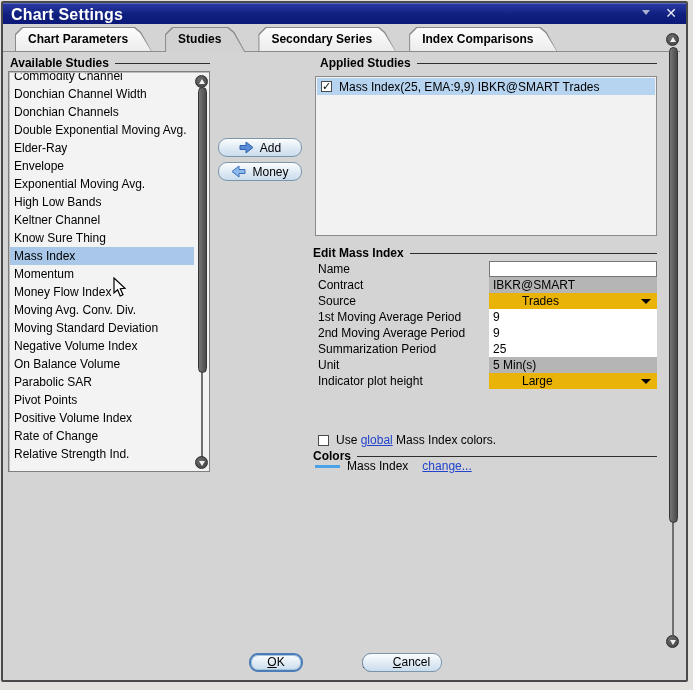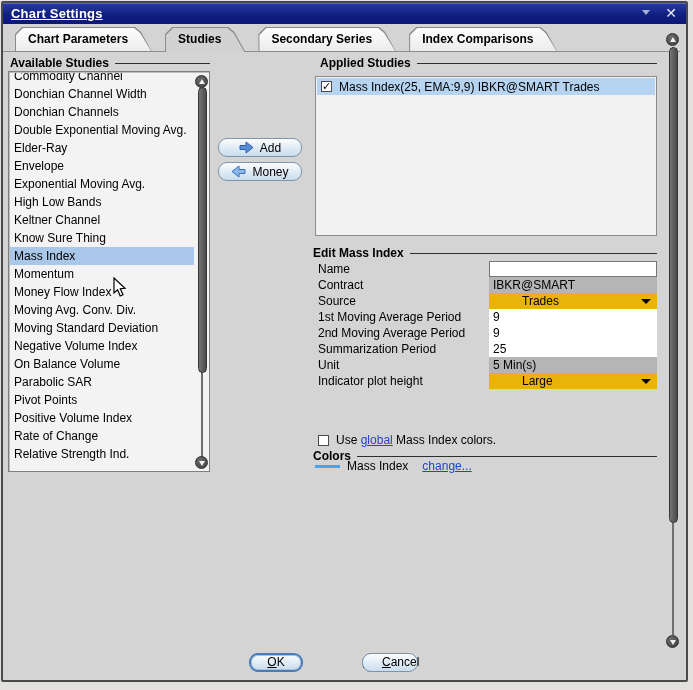--- a/index.html
+++ b/index.html
@@ -7,21 +7,21 @@
   .stage{position:relative;width:693px;height:690px;background:#e3e1dd;
          font-family:"Liberation Sans","DejaVu Sans",sans-serif;font-size:12px;color:#000;overflow:hidden;}
   .dialog{position:absolute;left:1px;top:1px;width:687px;height:681px;border:2px solid #4a4a4a;
           background:#d4d4d4;border-radius:2px;}
   .inner{position:absolute;inset:0;}
 
   
   .titlebar{position:absolute;left:0;top:0;right:0;height:21px;
             background:linear-gradient(180deg,#2b3ba6 0%,#10207f 55%,#0c1878 100%);
             box-shadow:inset 0 1px 0 #5a68c0;}
-  .titlebar .title{position:absolute;left:8px;top:3px;color:#fff;font-weight:bold;font-size:13px;letter-spacing:.2px;text-decoration:underline;}
+  .titlebar .title{position:absolute;left:8px;top:3px;color:#fff;font-weight:bold;font-size:16px;letter-spacing:.2px;}
   .tb-menu{position:absolute;right:36px;top:7px;width:0;height:0;
            border-left:4px solid transparent;border-right:4px solid transparent;border-top:5px solid #aab0cf;cursor:default;}
   .tb-close{position:absolute;right:9px;top:2px;color:#e8eaf5;font-size:14px;font-weight:bold;line-height:17px;}
 
   
   .tabbar{position:absolute;left:0;top:23px;right:22px;height:26px;padding-left:4px;display:flex;align-items:flex-end;gap:5px;}
   .tabbar::after{content:"";position:absolute;left:0;right:-16px;bottom:0;height:1px;background:#8f8f8f;}
   .tab{position:relative;height:25px;line-height:24px;font-weight:bold;padding:0 24px 0 13px;z-index:1;margin-left:8px;}
   .tab .shp{position:absolute;inset:0;background:#8a8a8a;z-index:-2;
             clip-path:polygon(0 100%,0 7px,7px 0,calc(100% - 17px) 0,calc(100% - 11px) 5px,100% 100%);}
@@ -299,19 +299,19 @@
         <span class="sl">Mass Index</span>
         <span class="link">change...</span>
       </div>
 
       <div class="fbtn focused" style="left:246px;width:54px;">
         <span class="mn">O</span><span>K</span>
       </div>
       <div class="fbtn" style="left:311px;width:32px;margin-left:48px;">
         <span class="mn">A</span><span>pply</span>
       </div>
-      <div class="fbtn" style="left:359px;width:56px;padding-left:19px;">
+      <div class="fbtn" style="left:359px;width:80px;padding-left:19px;">
         <span class="mn">C</span><span>ancel</span>
       </div>
 
     </div>
   </div>
 </div>
 
 </body></html>

